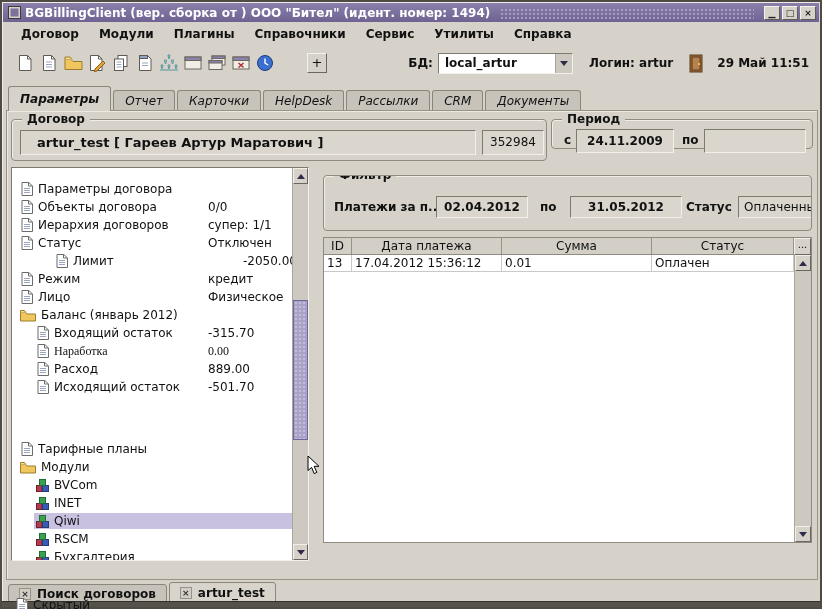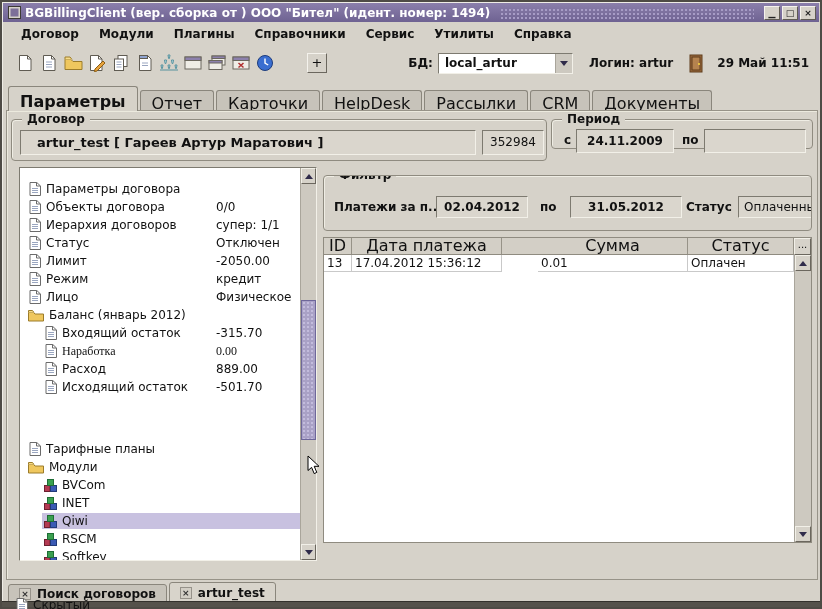--- a/index.html
+++ b/index.html
@@ -47,21 +47,21 @@
               border-bottom:5px solid #2f2b4a; }
   .login-label { margin-left:16px; font-weight:bold; white-space:nowrap; }
   .door-btn { margin-left:12px; width:22px; height:24px; display:flex; align-items:center; justify-content:center; }
   .clock-label { margin-left:10px; font-weight:bold; white-space:nowrap; }
 
   
   .tabbar { position:absolute; left:6px; top:84px; right:3px; height:25px;
             display:flex; align-items:flex-end; }
   .tab { height:21px; padding:3px 11px 0; background:#c7c3ba;
          border:1px solid #8a867c; border-bottom:none; margin-right:2px;
-         font-size:16px; border-radius:3px 3px 0 0; white-space:nowrap; }
+         font-size:12px; border-radius:3px 3px 0 0; white-space:nowrap;font-style:italic; }
   .tab.selected { height:25px; padding-top:5px; background:#d6d2c9; font-weight:bold; position:relative; z-index:3; }
 
   
   .content { position:absolute; left:4px; top:108px; width:812px; height:470px;
              border:1px solid #979388; box-shadow:inset 1px 1px 0 #eceade; z-index:2; }
 
   .groupbox { position:absolute; border:1px solid #8f8b80; border-radius:4px;
               box-shadow:inset 1px 1px 0 #efede4; }
   .legend { position:absolute; top:-8px; left:10px; background:#d6d2c9; padding:0 5px;
             font-weight:bold; font-size:12px; }
@@ -73,21 +73,21 @@
   .contract-name { left:8px; top:10px; width:456px; height:25px; font-weight:bold;
                    font-size:13px; line-height:23px; padding-left:16px; }
   .contract-id { left:470px; top:10px; width:62px; height:25px; text-align:center; line-height:23px; }
 
   .grp-period { left:544px; top:8px; width:262px; height:30px; }
   .p-label { position:absolute; font-weight:bold; }
   .period-from { left:24px; top:9px; width:98px; height:24px; text-align:center; font-weight:bold; line-height:22px; }
   .period-to   { left:152px; top:9px; width:102px; height:24px; }
 
   
-  .tree-panel { position:absolute; left:12px; top:56px; width:298px; height:394px;
+  .tree-panel { position:absolute; left:4px; top:56px; width:298px; height:394px;
                 background:#fff; border:1px solid; border-color:#7d7a70 #f2f0e8 #f2f0e8 #7d7a70;padding-left:14px; }
   .tree-list { position:absolute; left:0; top:0; right:16px; bottom:0; padding-top:12px; overflow:hidden; }
   .tree-row { height:18px; display:flex; align-items:center; position:relative; white-space:nowrap; }
   .row-inner { display:flex; align-items:center; gap:5px; flex:1; height:16px; padding-left:2px; }
   .tree-row.selected .row-inner { background:#c8c1e0; }
   .tree-value { position:absolute; left:196px; top:0; line-height:18px; }
   .icon svg { display:block; }
 
   .vscroll { position:absolute; top:0; right:0; bottom:0; width:16px;
              background:#cdc9c0; border-left:1px solid #a9a59b; }
@@ -107,24 +107,24 @@
   .grp-filter { left:8px; top:8px; width:489px; height:56px; overflow:hidden; }
   .f-label { position:absolute; font-weight:bold; white-space:nowrap; }
   .filter-from  { left:112px; top:20px; width:92px;  height:22px; text-align:center; font-weight:bold; line-height:20px; }
   .filter-to    { left:246px; top:20px; width:112px; height:22px; text-align:center; font-weight:bold; line-height:20px; }
   .filter-status{ left:414px; top:20px; width:90px;  height:22px; padding-left:5px; line-height:20px; }
 
   .table-wrap { position:absolute; left:8px; top:70px; width:489px; height:306px;
                 border:1px solid #8f8b80; background:#fff; }
   .table-header { position:absolute; left:0; top:0; right:17px; height:17px; display:flex;
                   background:#d3cfc6; border-bottom:1px solid #8f8b80; }
-  .th { border-right:1px solid #979388; font-size:16px; text-align:center; line-height:16px; overflow:hidden; }
+  .th { border-right:1px solid #979388; font-size:12px; text-align:center; line-height:16px; overflow:hidden; }
   .th:nth-child(1), .td:nth-child(1) { width:28px; }
   .th:nth-child(2), .td:nth-child(2) { width:150px; }
-  .th:nth-child(3), .td:nth-child(3) { width:150px;margin-left:36px; }
+  .th:nth-child(3), .td:nth-child(3) { width:150px; }
   .th:nth-child(4), .td:nth-child(4) { flex:1; }
   .corner-btn { position:absolute; top:0; right:0; width:17px; height:17px; background:#d6d2c9;
                 border:1px solid; border-color:#f2f0e8 #6b675e #6b675e #f2f0e8;
                 font-size:10px; line-height:11px; text-align:center; }
   .table-scroll { position:absolute; top:17px; right:0; bottom:0; width:17px;
                   background:#cdc9c0; border-left:1px solid #a9a59b; }
   .table-body { position:absolute; left:0; top:17px; right:17px; bottom:0; background:#fff; overflow:hidden; }
   .tr { height:17px; display:flex; }
   .td { border-right:1px solid #c9c9c9; border-bottom:1px solid #c9c9c9;
         font-size:12px; line-height:16px; padding-left:3px; overflow:hidden; white-space:nowrap; }
@@ -369,21 +369,21 @@
                 <svg width="13" height="14" viewBox="0 0 13 14">
                   <path d="M2 .5h6.8L12.5 4v9.5H2z" fill="#fff" stroke="#6b6b6b"></path>
                   <path d="M8.5.5V4h4" fill="none" stroke="#6b6b6b"></path>
                   <path d="M4 6.5h6M4 8.5h6M4 10.5h6" stroke="#9aa6c0"></path>
                 </svg>
               </span>
               <span class="tree-label">Статус</span>
             </span>
             <span class="tree-value">Отключен</span>
           </div>
-          <div class="tree-row" style="padding-left: 6px;">
+          <div class="tree-row" style="padding-left: 6px; margin-left: 35px;">
             <span class="row-inner">
               <span class="icon tree-icon">
                 <svg width="13" height="14" viewBox="0 0 13 14">
                   <path d="M2 .5h6.8L12.5 4v9.5H2z" fill="#fff" stroke="#6b6b6b"></path>
                   <path d="M8.5.5V4h4" fill="none" stroke="#6b6b6b"></path>
                   <path d="M4 6.5h6M4 8.5h6M4 10.5h6" stroke="#9aa6c0"></path>
                 </svg>
               </span>
               <span class="tree-label">Лимит</span>
             </span>
@@ -540,32 +540,20 @@
           <div class="tree-row" style="padding-left: 22px;">
             <span class="row-inner">
               <span class="icon tree-icon">
                 <svg width="13" height="13" viewBox="0 0 13 13">
                   <rect x="0.5" y="6.5" width="5.5" height="6" fill="#b43a52" stroke="#6d2030"></rect>
                   <rect x="6.5" y="6.5" width="6" height="6" fill="#3a5ab4" stroke="#223a78"></rect>
                   <rect x="3.5" y="0.5" width="6" height="6" fill="#3aa050" stroke="#1f6e36"></rect>
                 </svg>
               </span>
               <span class="tree-label">RSCM</span>
-            </span>
-          </div>
-          <div class="tree-row" style="padding-left: 22px;">
-            <span class="row-inner">
-              <span class="icon tree-icon">
-                <svg width="13" height="13" viewBox="0 0 13 13">
-                  <rect x="0.5" y="6.5" width="5.5" height="6" fill="#b43a52" stroke="#6d2030"></rect>
-                  <rect x="6.5" y="6.5" width="6" height="6" fill="#3a5ab4" stroke="#223a78"></rect>
-                  <rect x="3.5" y="0.5" width="6" height="6" fill="#3aa050" stroke="#1f6e36"></rect>
-                </svg>
-              </span>
-              <span class="tree-label">Softkey</span>
             </span>
           </div>
           <div class="tree-row" style="padding-left: 22px;">
             <span class="row-inner">
               <span class="icon tree-icon">
                 <svg width="13" height="13" viewBox="0 0 13 13">
                   <rect x="0.5" y="6.5" width="5.5" height="6" fill="#b43a52" stroke="#6d2030"></rect>
                   <rect x="6.5" y="6.5" width="6" height="6" fill="#3a5ab4" stroke="#223a78"></rect>
                   <rect x="3.5" y="0.5" width="6" height="6" fill="#3aa050" stroke="#1f6e36"></rect>
                 </svg>

